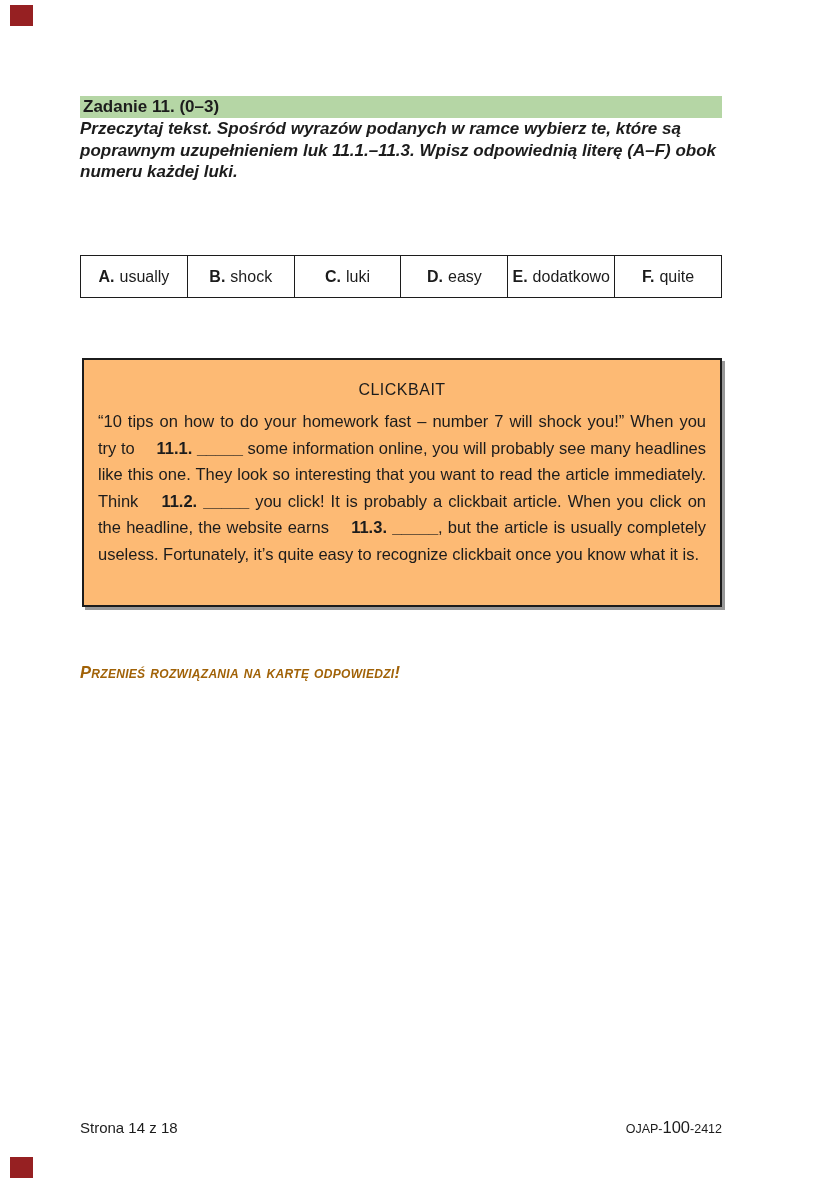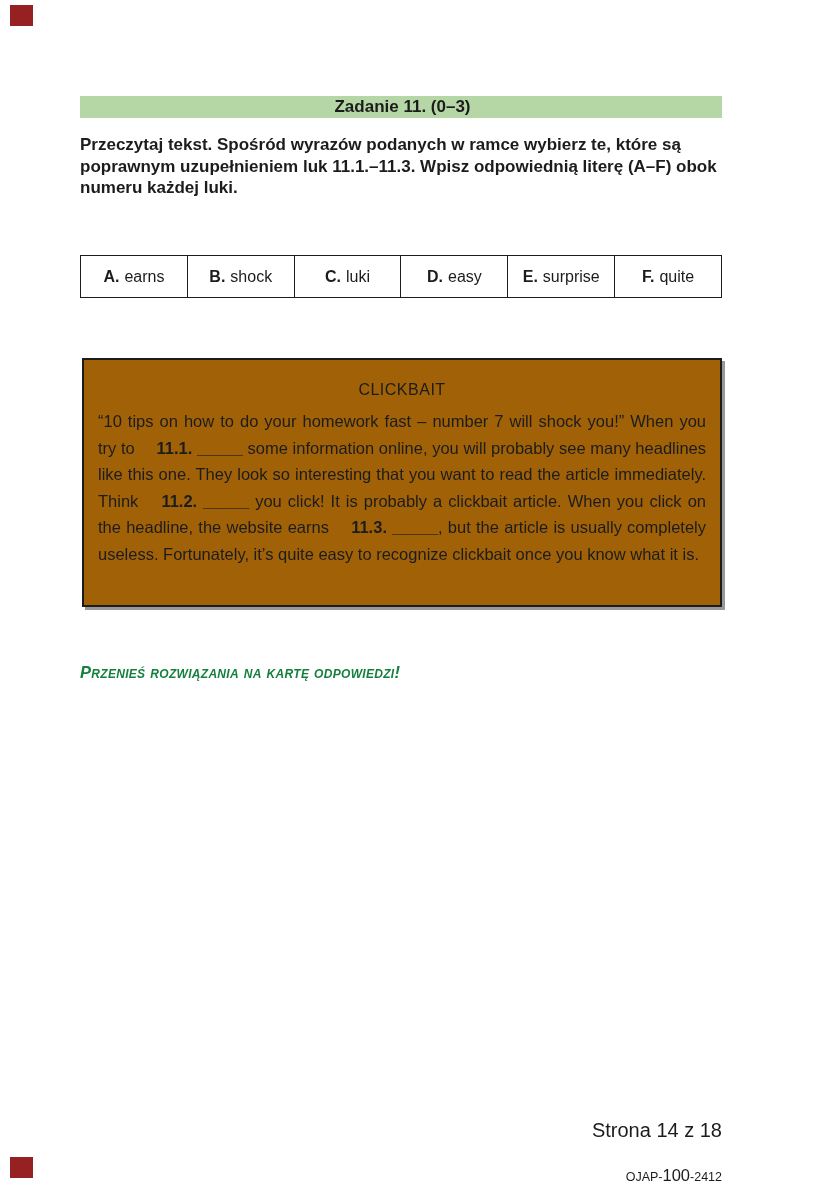--- a/index.html
+++ b/index.html
@@ -11,26 +11,27 @@
     color:#1c1c1c;
     overflow:hidden;
   }
   .corner-mark{position:absolute;width:23px;height:21px;}
   .corner-mark.tl{left:10px;top:5px;}
   .corner-mark.bl{left:10px;top:1157px;}
 
   .task-header{
     position:absolute;left:80px;top:96px;width:642px;height:22px;
     box-sizing:border-box;padding-left:3px;
-    font-size:17px;font-weight:bold;line-height:22px;text-align:center;
+    font-size:17px;font-weight:bold;line-height:22px;
   }
   .instructions{
-    position:absolute;left:80px;top:134px;width:680px;
+    position:absolute;left:80px;top:118px;width:680px;
     font-size:17px;font-weight:bold;line-height:21.5px;
     white-space:nowrap;
+    font-style:italic;
   }
   .note-line{
     position:absolute;left:80px;top:183px;width:680px;
     font-size:17px;font-weight:bold;line-height:21.5px;white-space:nowrap;
   }
   .note-label{text-decoration:underline;}
 
   .options-table{
     position:absolute;left:80px;top:255px;width:642px;height:43px;
     box-sizing:border-box;display:flex;
@@ -41,94 +42,93 @@
     font-size:16px;border-left:1.5px solid #1c1c1c;
     white-space:nowrap;
   }
   .option-cell:first-child{border-left:none;}
   .option-letter{font-weight:bold;margin-right:5px;}
 
   .text-box{
     position:absolute;left:82px;top:358px;width:640px;height:249px;
     box-sizing:border-box;border:2px solid #1c1c1c;
     box-shadow:3px 3px 0 #989898;
-    padding:0 14px;background:#a16207;
+    padding:0 14px;background:#fdba74;
   }
   .box-title{
     margin-top:21px;text-align:center;font-size:16px;letter-spacing:0.5px;
   }
   .passage{
     margin-top:9px;font-size:16.5px;line-height:26.5px;text-align:justify;
   }
   .seg-italic{}
   .seg-bold{font-weight:bold;margin-left:17px;}
 
   .transfer-note{
     position:absolute;left:80px;top:663px;
     font-size:16.5px;font-weight:bold;font-style:italic;
     font-variant:small-caps;letter-spacing:0.3px;
   }
 
   .footer-page{
     position:absolute;left:80px;top:1119px;width:642px;
-    text-align:right;font-size:20px;
+    text-align:left;font-size:15px;
   }
   .footer-code{
     position:absolute;right:118px;top:1118px;
     font-size:12.5px;
-    margin-top:48px;
   }
   .footer-code .code-mid{font-size:16.5px;}
 </style>
 </head>
 <body>
 
 <div class="page">
 
   <div class="corner-mark tl" style="background: rgb(150, 32, 34);"></div>
   <div class="corner-mark bl" style="background: rgb(150, 32, 34);"></div>
 
   <div class="task-header" style="background: rgb(181, 214, 165);">Zadanie 11. (0–3)</div>
 
   <div class="instructions">Przeczytaj tekst. Spośród wyrazów podanych w ramce wybierz te, które są<br>poprawnym uzupełnieniem luk 11.1.–11.3. Wpisz odpowiednią literę (A–F) obok<br>numeru każdej luki.</div>
 
 
   <div class="options-table">
       <div class="option-cell">
         <span class="option-letter">A.</span>
-        <span>earns</span>
+        <span>usually</span>
       </div>
       <div class="option-cell">
         <span class="option-letter">B.</span>
         <span>shock</span>
       </div>
       <div class="option-cell">
         <span class="option-letter">C.</span>
         <span>luki</span>
       </div>
       <div class="option-cell">
         <span class="option-letter">D.</span>
         <span>easy</span>
       </div>
       <div class="option-cell">
         <span class="option-letter">E.</span>
-        <span>surprise</span>
+        <span>dodatkowo</span>
       </div>
       <div class="option-cell">
         <span class="option-letter">F.</span>
         <span>quite</span>
       </div>
     </div>
 
   <div class="text-box">
     <div class="box-title">CLICKBAIT</div>
     <div class="passage"><span class="seg-italic">“10 tips on how to do your homework fast – number 7 will shock you!”</span><span class=""> When you try to </span><span class="seg-bold">11.1. _____</span><span class=""> some information online, you will probably see many headlines like this one. They look so interesting that you want to read the article immediately. Think </span><span class="seg-bold">11.2. _____</span><span class=""> you click! It is probably a clickbait article. When you click on the headline, the website earns </span><span class="seg-bold">11.3. _____</span><span class="">, but the article is usually completely useless. Fortunately, it’s quite easy to recognize clickbait once you know what it is.</span></div>
   </div>
 
-  <div class="transfer-note" style="color: #15803d;">Przenieś rozwiązania na kartę odpowiedzi!</div>
+  <div class="transfer-note" style="color: #a16207;">Przenieś rozwiązania na kartę odpowiedzi!</div>
 
   <div class="footer-page">Strona 14 z 18</div>
 
   <div class="footer-code">
     <span>OJAP-</span><span class="code-mid">100</span><span>-2412</span>
   </div>
 
 </div>
 
 </body></html>

